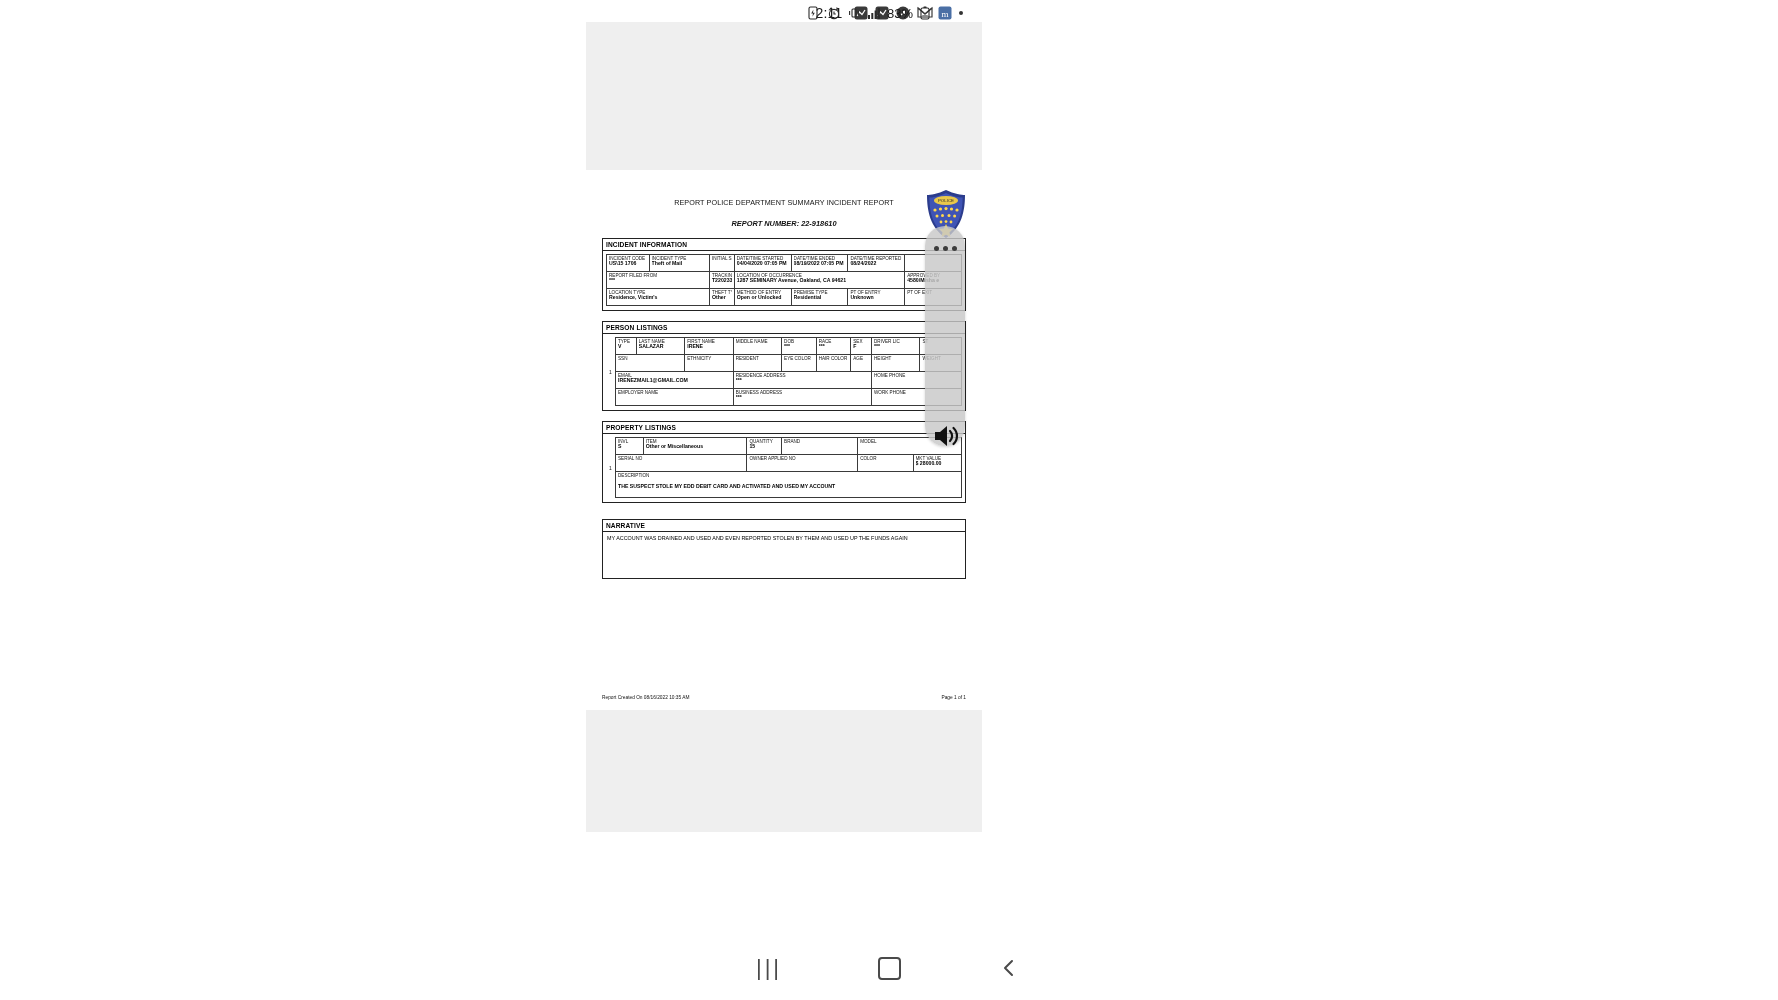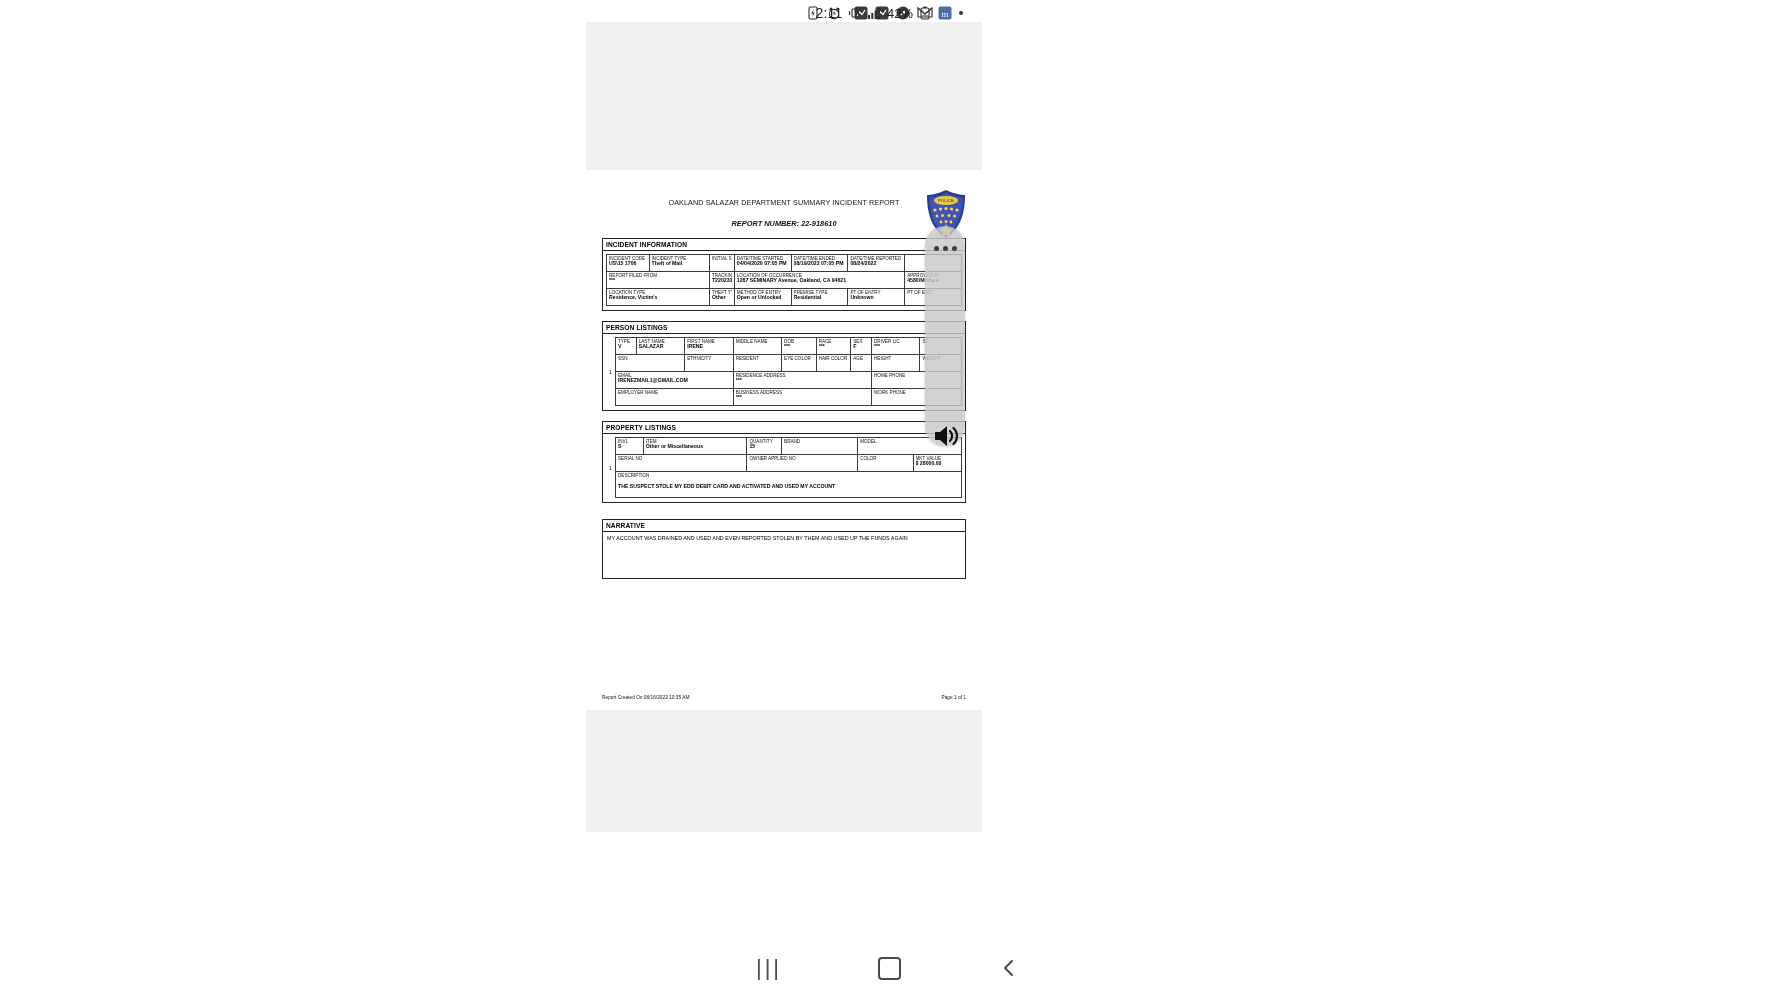--- a/index.html
+++ b/index.html
@@ -304,21 +304,21 @@
           </svg>
       </span>
       <span class="sb-icon">
         <svg width="14" height="14" viewBox="0 0 14 14">
             <rect x="1" y="9" width="2" height="4" fill="#2b2b2b"></rect>
             <rect x="4.3" y="7" width="2" height="6" fill="#2b2b2b"></rect>
             <rect x="7.6" y="4.5" width="2" height="8.5" fill="#2b2b2b"></rect>
             <rect x="10.9" y="2" width="2" height="11" fill="#2b2b2b"></rect>
           </svg>
       </span>
-      <span class="batt-text">42%</span>
+      <span class="batt-text">83%</span>
       <span class="sb-icon">
         <svg width="12" height="14" viewBox="0 0 12 14">
             <rect x="2" y="2" width="8" height="11" rx="1.5" fill="none" stroke="#2b2b2b" stroke-width="1.1"></rect>
             <rect x="4.4" y="0.6" width="3.2" height="1.4" rx="0.6" fill="#2b2b2b"></rect>
             <rect x="3.1" y="9" width="5.8" height="3" rx="0.6" fill="#8a8a8a"></rect>
           </svg>
       </span>
     </div>
   </div>
 
@@ -344,21 +344,21 @@
             <circle cx="25" cy="27.4" r="1.5"></circle>
               <circle cx="30.6" cy="28" r="1.5"></circle>
             <circle cx="17" cy="34" r="1.4"></circle>
               <circle cx="22" cy="33.6" r="1.4"></circle>
               <circle cx="27" cy="34" r="1.4"></circle>
           </g>
           <path d="M22 36 L24.2 40.4 L29 41 L25.5 44.3 L26.4 49 L22 46.8 L17.6 49 L18.5 44.3 L15 41 L19.8 40.4 Z" fill="#f2d14c"></path>
         </svg>
       </div>
 
-      <div class="doc-title">OAKLAND SALAZAR DEPARTMENT SUMMARY INCIDENT REPORT</div>
+      <div class="doc-title">REPORT POLICE DEPARTMENT SUMMARY INCIDENT REPORT</div>
       <div class="doc-report-number">REPORT NUMBER: 22-918610</div>
 
       <div class="section">
         <div class="section-head">INCIDENT INFORMATION</div>
         <div class="section-body">
           <table class="grid">
             <colgroup>
               <col style="width:12%">
                 <col style="width:17%">
                 <col style="width:7%">

